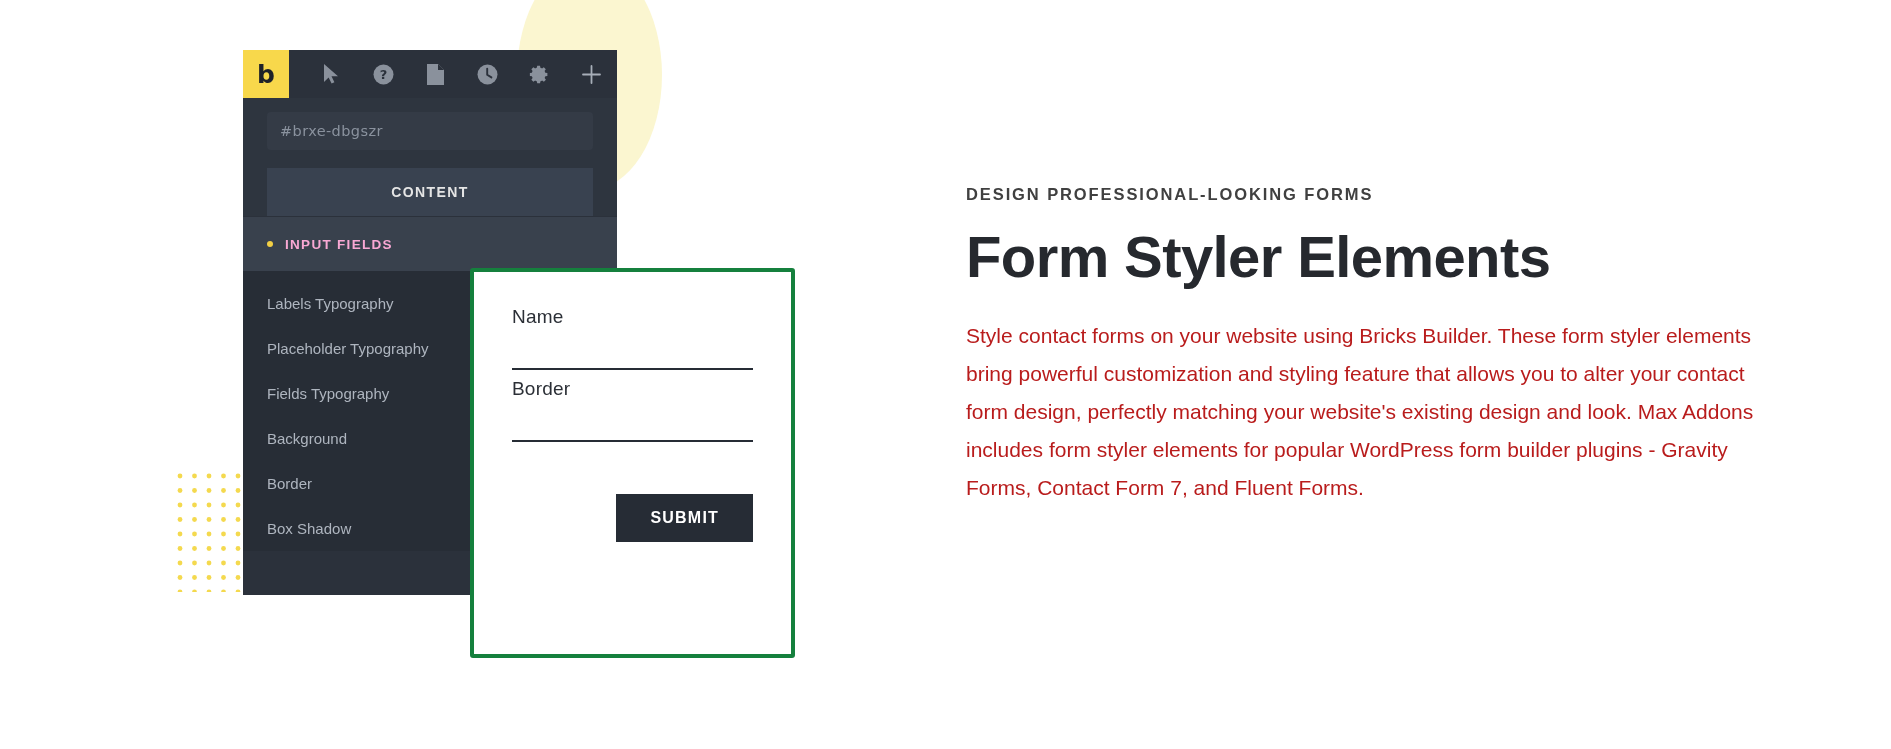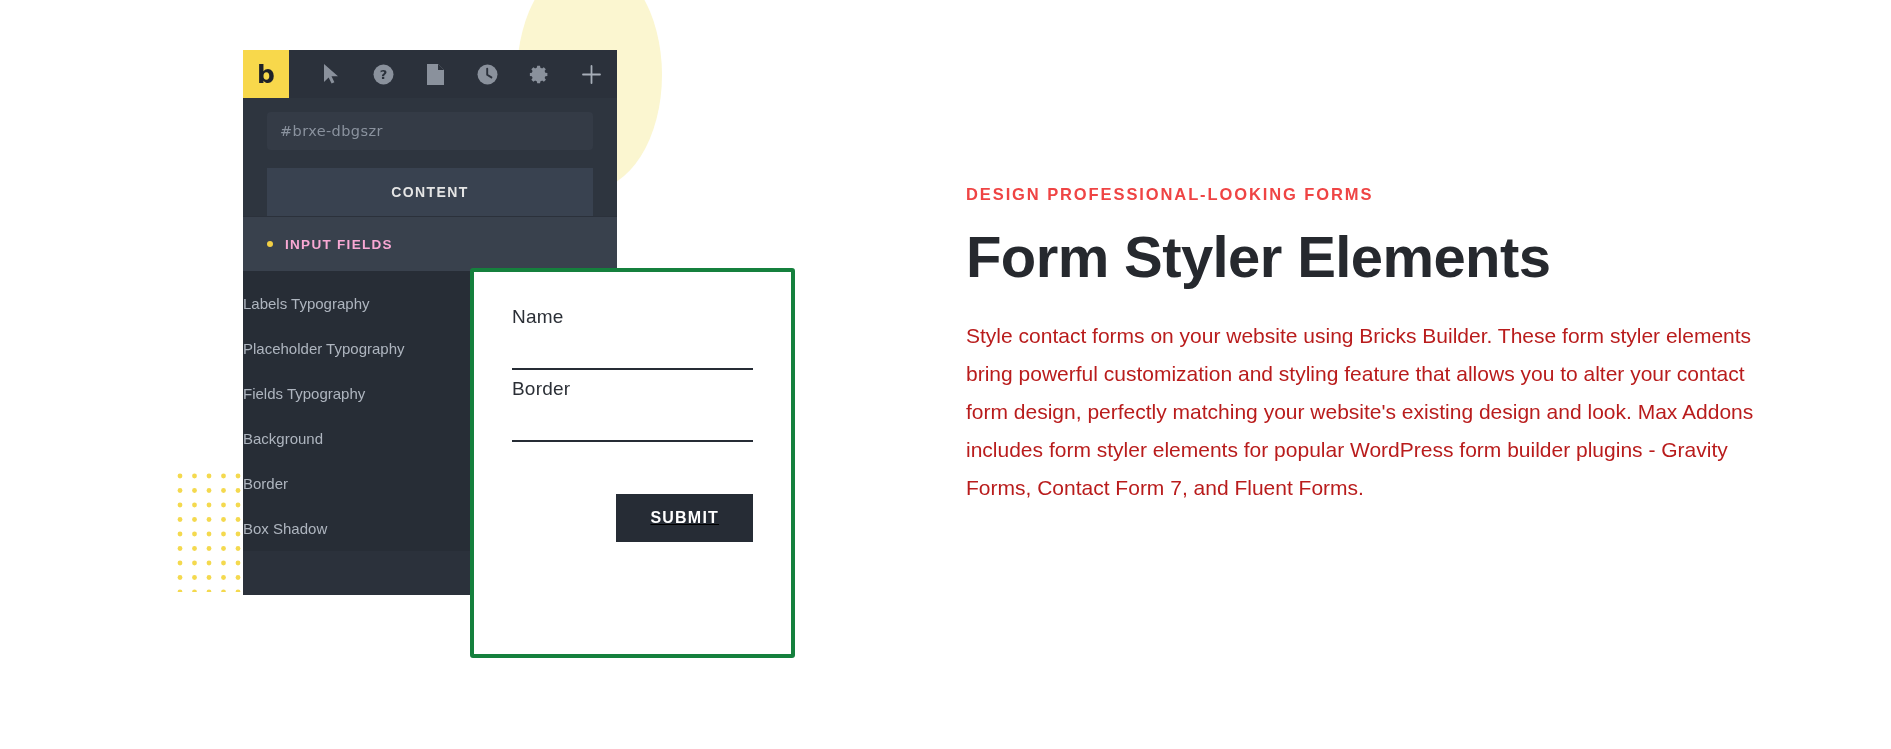--- a/index.html
+++ b/index.html
@@ -67,47 +67,47 @@
     display: flex; align-items: center; padding-left: 24px;
     border-top: 1px solid #2B313B;
   }
   .bp-dot { width: 6px; height: 6px; border-radius: 50%; background: #F2CF45; margin-right: 12px; }
   .bp-section-label {
     color: #f9a8d4; font-size: 13.5px; font-weight: 700; letter-spacing: 1.3px;
   }
   .bp-list { background: #272D36; padding-top: 10px; }
   .bp-list-item {
     height: 45px; display: flex; align-items: center;
-    color: #AEB5BF; font-size: 15px;
+    padding-left: 24px; color: #AEB5BF; font-size: 15px;
   }
 
   
   .form-card {
     position: absolute; left: 470px; top: 268px;
     width: 325px; height: 390px;
     background: #ffffff; border: 4px solid #15803d;
     border-radius: 3px;
     padding: 34px 38px 0 38px;
   }
   .ff-group { margin-bottom: 8px; }
   .ff-label { font-size: 19px; color: #2b2f36; letter-spacing: .2px; }
   .ff-line { margin-top: 40px; border-bottom: 2.5px solid #262C35; }
-  .ff-actions { margin-top: 52px; display: flex; justify-content: flex-end; text-decoration: underline; }
+  .ff-actions { margin-top: 52px; display: flex; justify-content: flex-end; }
   .ff-submit {
     background: #262C35; color: #ffffff; border: none;
     padding: 0 34px; height: 48px;
     font-size: 16px; font-weight: 700; letter-spacing: 1.2px;
     font-family: "Liberation Sans", sans-serif; cursor: pointer;
   }
 
   
   .content { position: absolute; left: 966px; top: 185px; width: 800px; }
   .eyebrow {
     font-size: 16.5px; font-weight: 700; letter-spacing: 1.9px;
-    color: #ef4444; text-transform: uppercase;
+    color: #404040; text-transform: uppercase;
   }
   .headline {
     margin-top: 22px;
     font-size: 58px; font-weight: 700; letter-spacing: -0.6px;
     color: #26292E; line-height: 1.08;
   }
   .bodytext {
     margin-top: 28px;
     font-size: 21px; line-height: 38px; color: #b91c1c;
     max-width: 790px;

